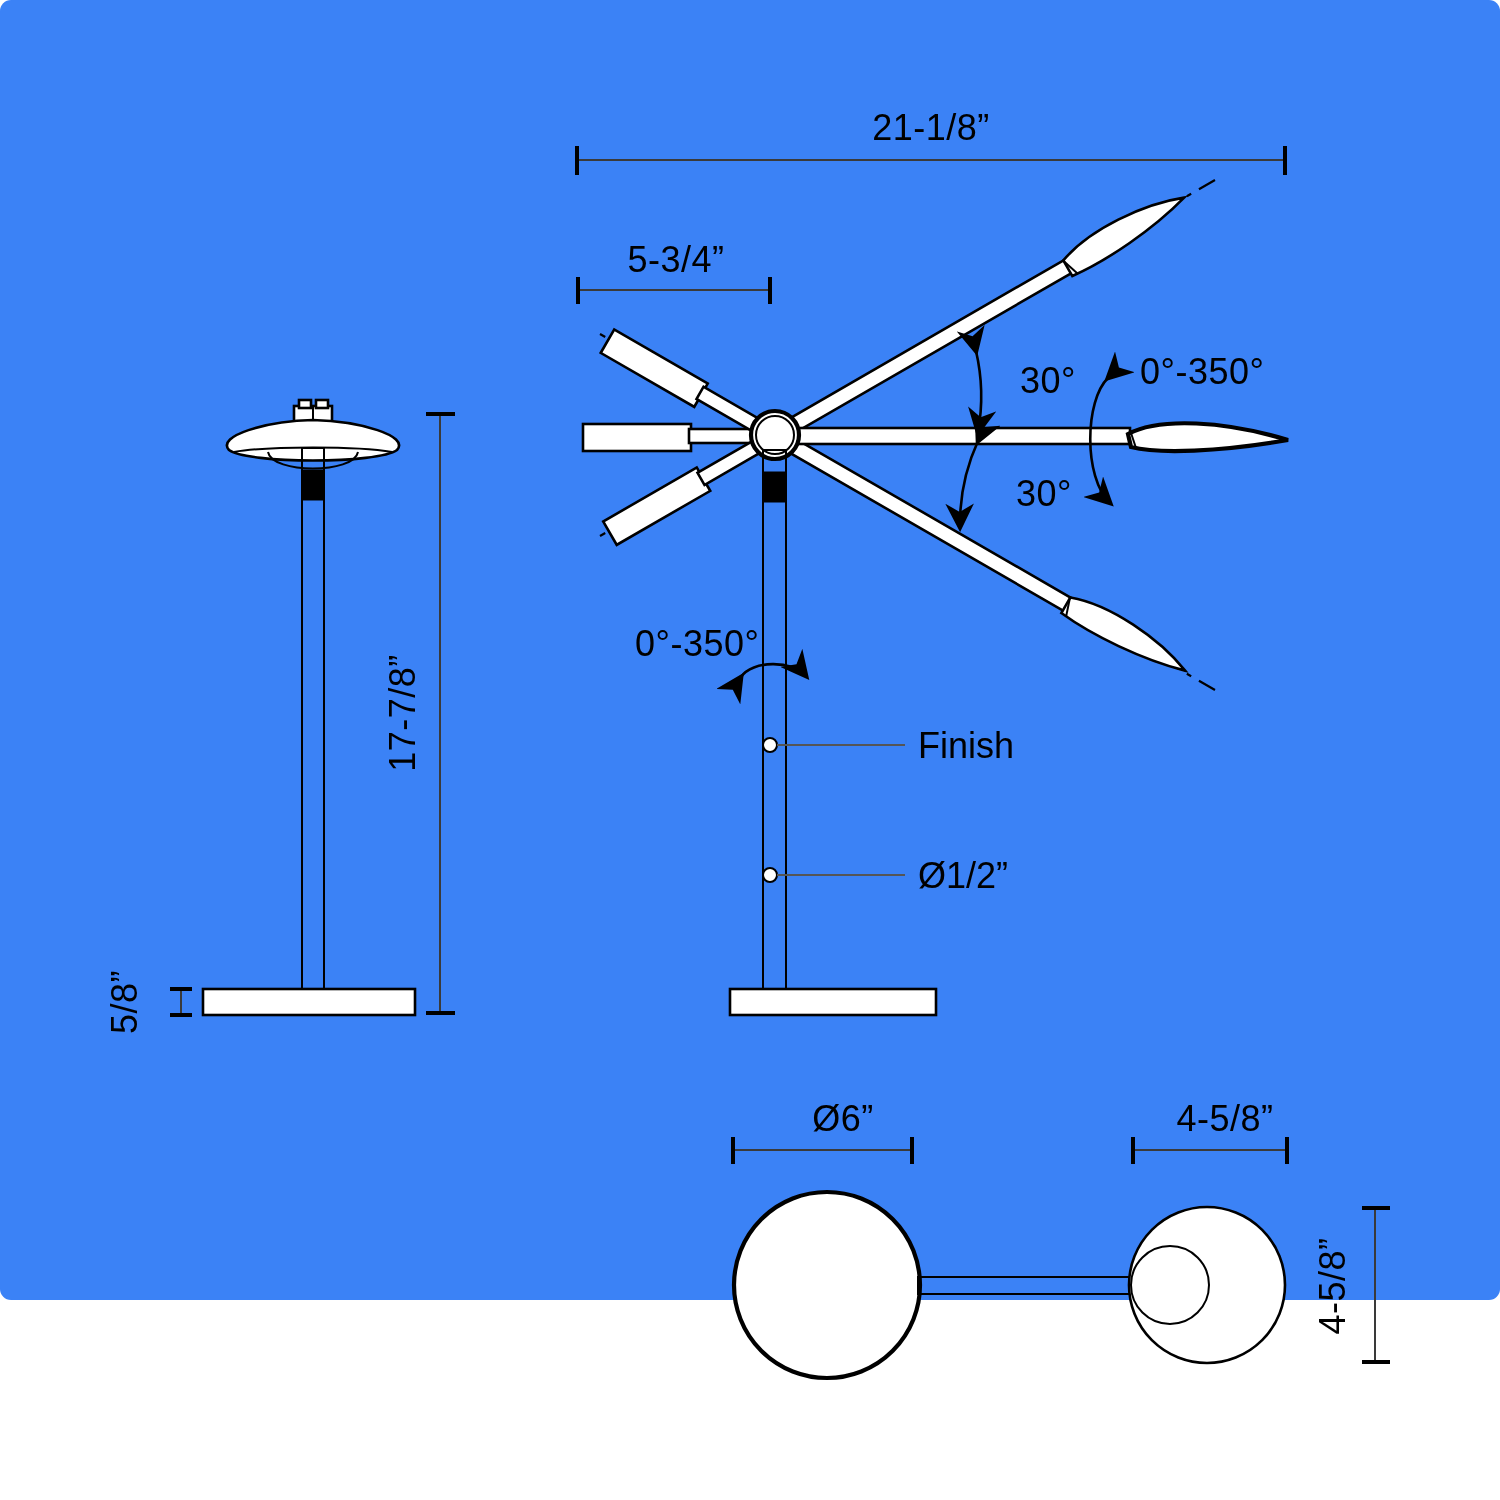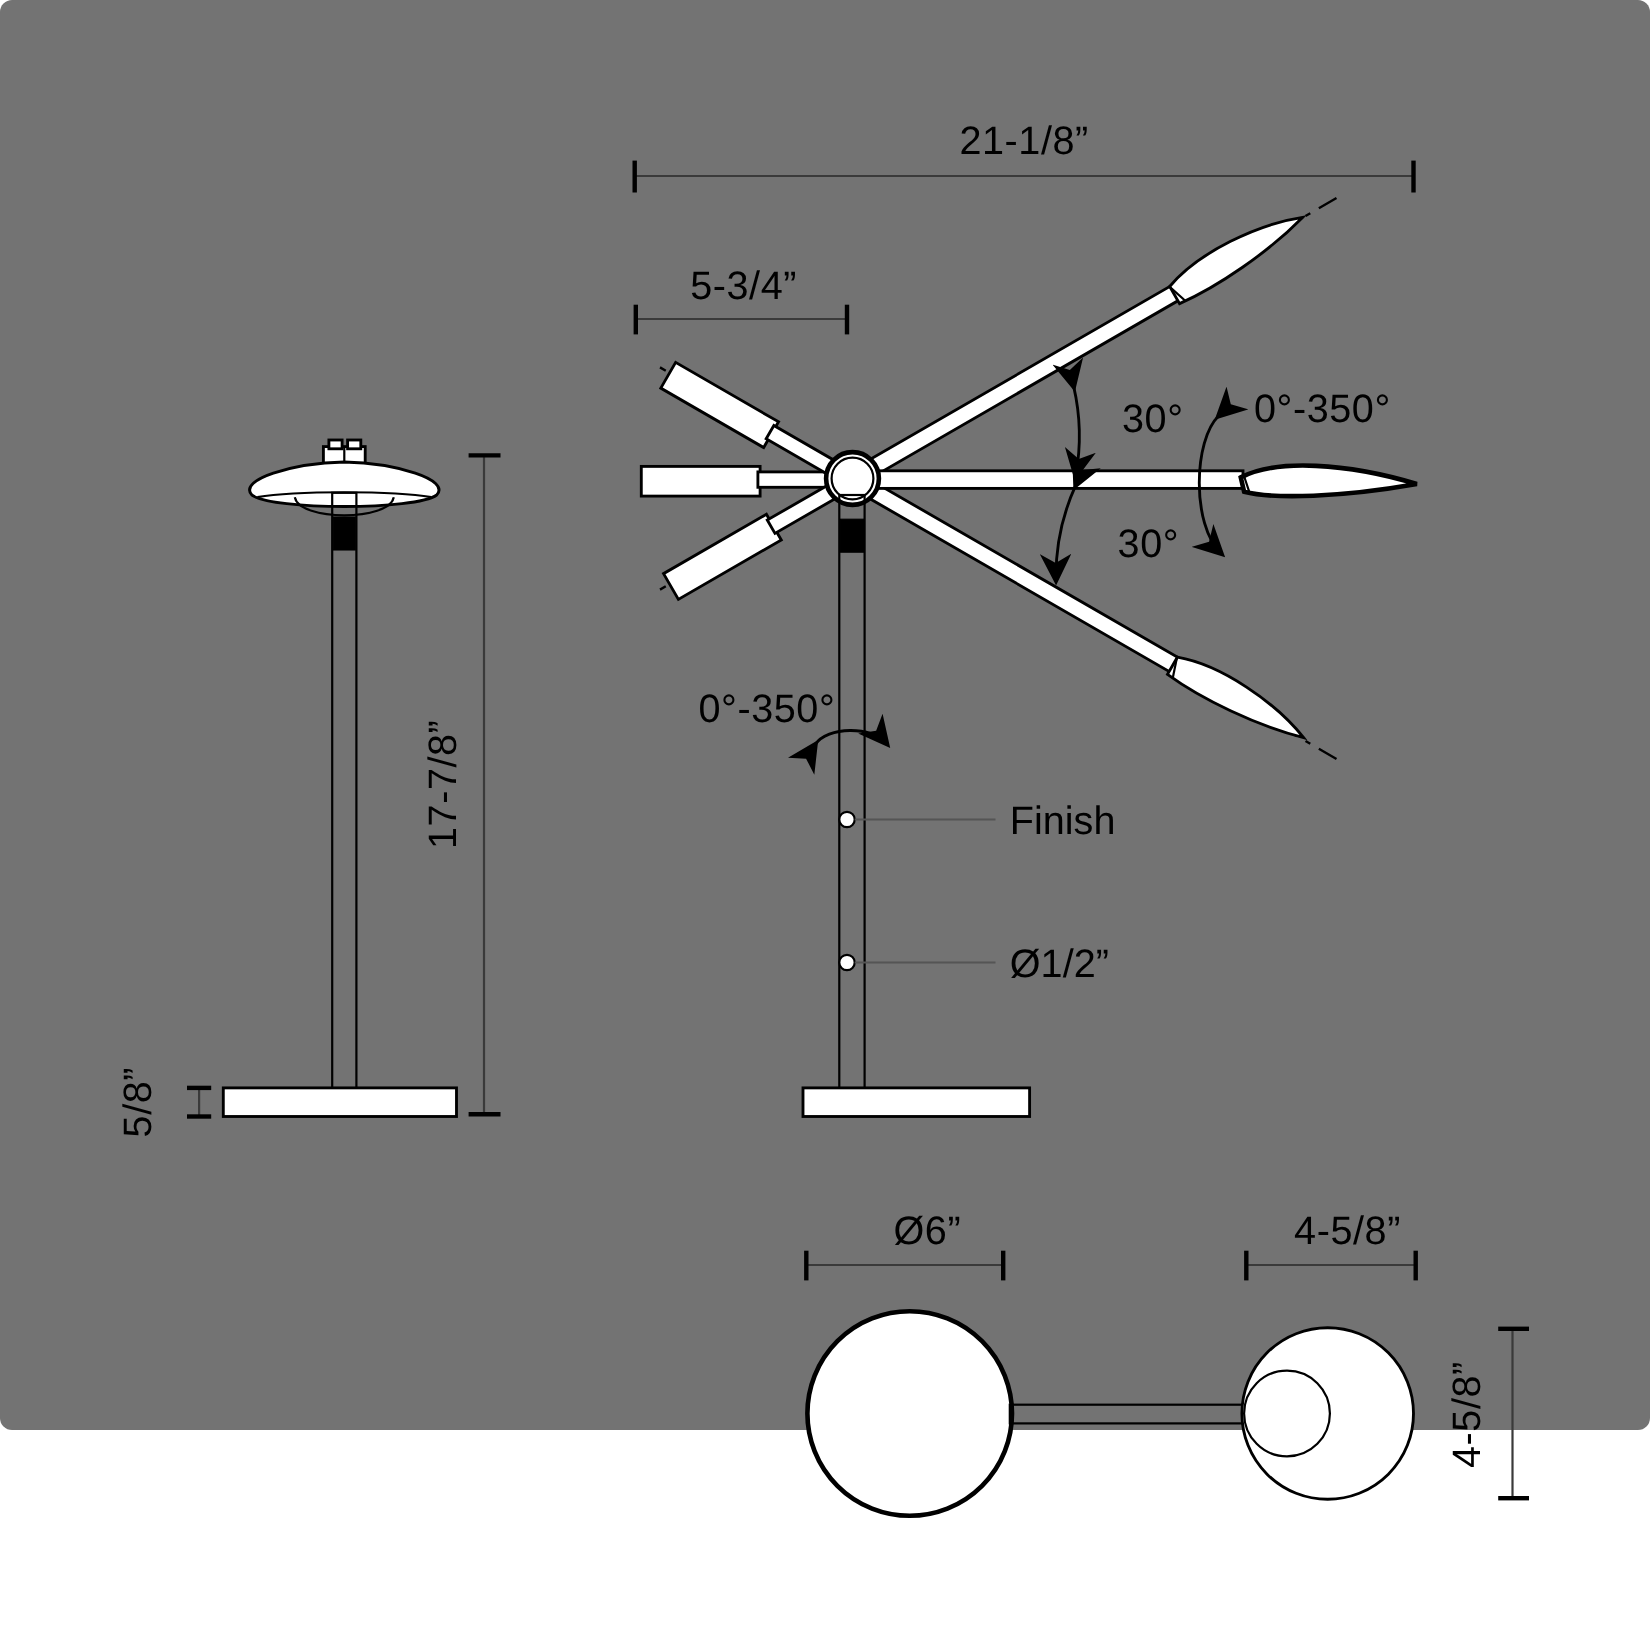--- a/index.html
+++ b/index.html
@@ -1,18 +1,18 @@
 <!DOCTYPE html>
 <html><head>
 <meta charset="utf-8">
 <style>
   html,body{margin:0;padding:0;background:#ffffff;}
   body{width:1500px;height:1500px;overflow:hidden;
        font-family:"Liberation Sans","DejaVu Sans",sans-serif;}
-  #sheet{position:relative;width:1500px;height:1300px;background:#737373;border-radius:11px;}
+  #sheet{position:relative;width:1500px;height:1300px;background:#3b82f6;border-radius:11px;}
   svg{position:absolute;left:0;top:0;width:1500px;height:1500px;}
   text{font-family:"Liberation Sans","DejaVu Sans",sans-serif;fill:#000000;}
   .dimtext{font-size:36px;letter-spacing:0.5px;}
   .calloutext{font-size:36px;}
   .dimline{stroke:#3a3a3a;stroke-width:2;fill:none;}
   .tick{stroke:#000000;stroke-width:4;fill:none;}
   .obj{stroke:#000000;stroke-width:2.6;fill:#ffffff;}
   .objthin{stroke:#000000;stroke-width:2;fill:none;}
   .objfat{stroke:#000000;stroke-width:4.2;fill:#ffffff;}
   .fillblack{fill:#000000;stroke:#000000;stroke-width:1;}

